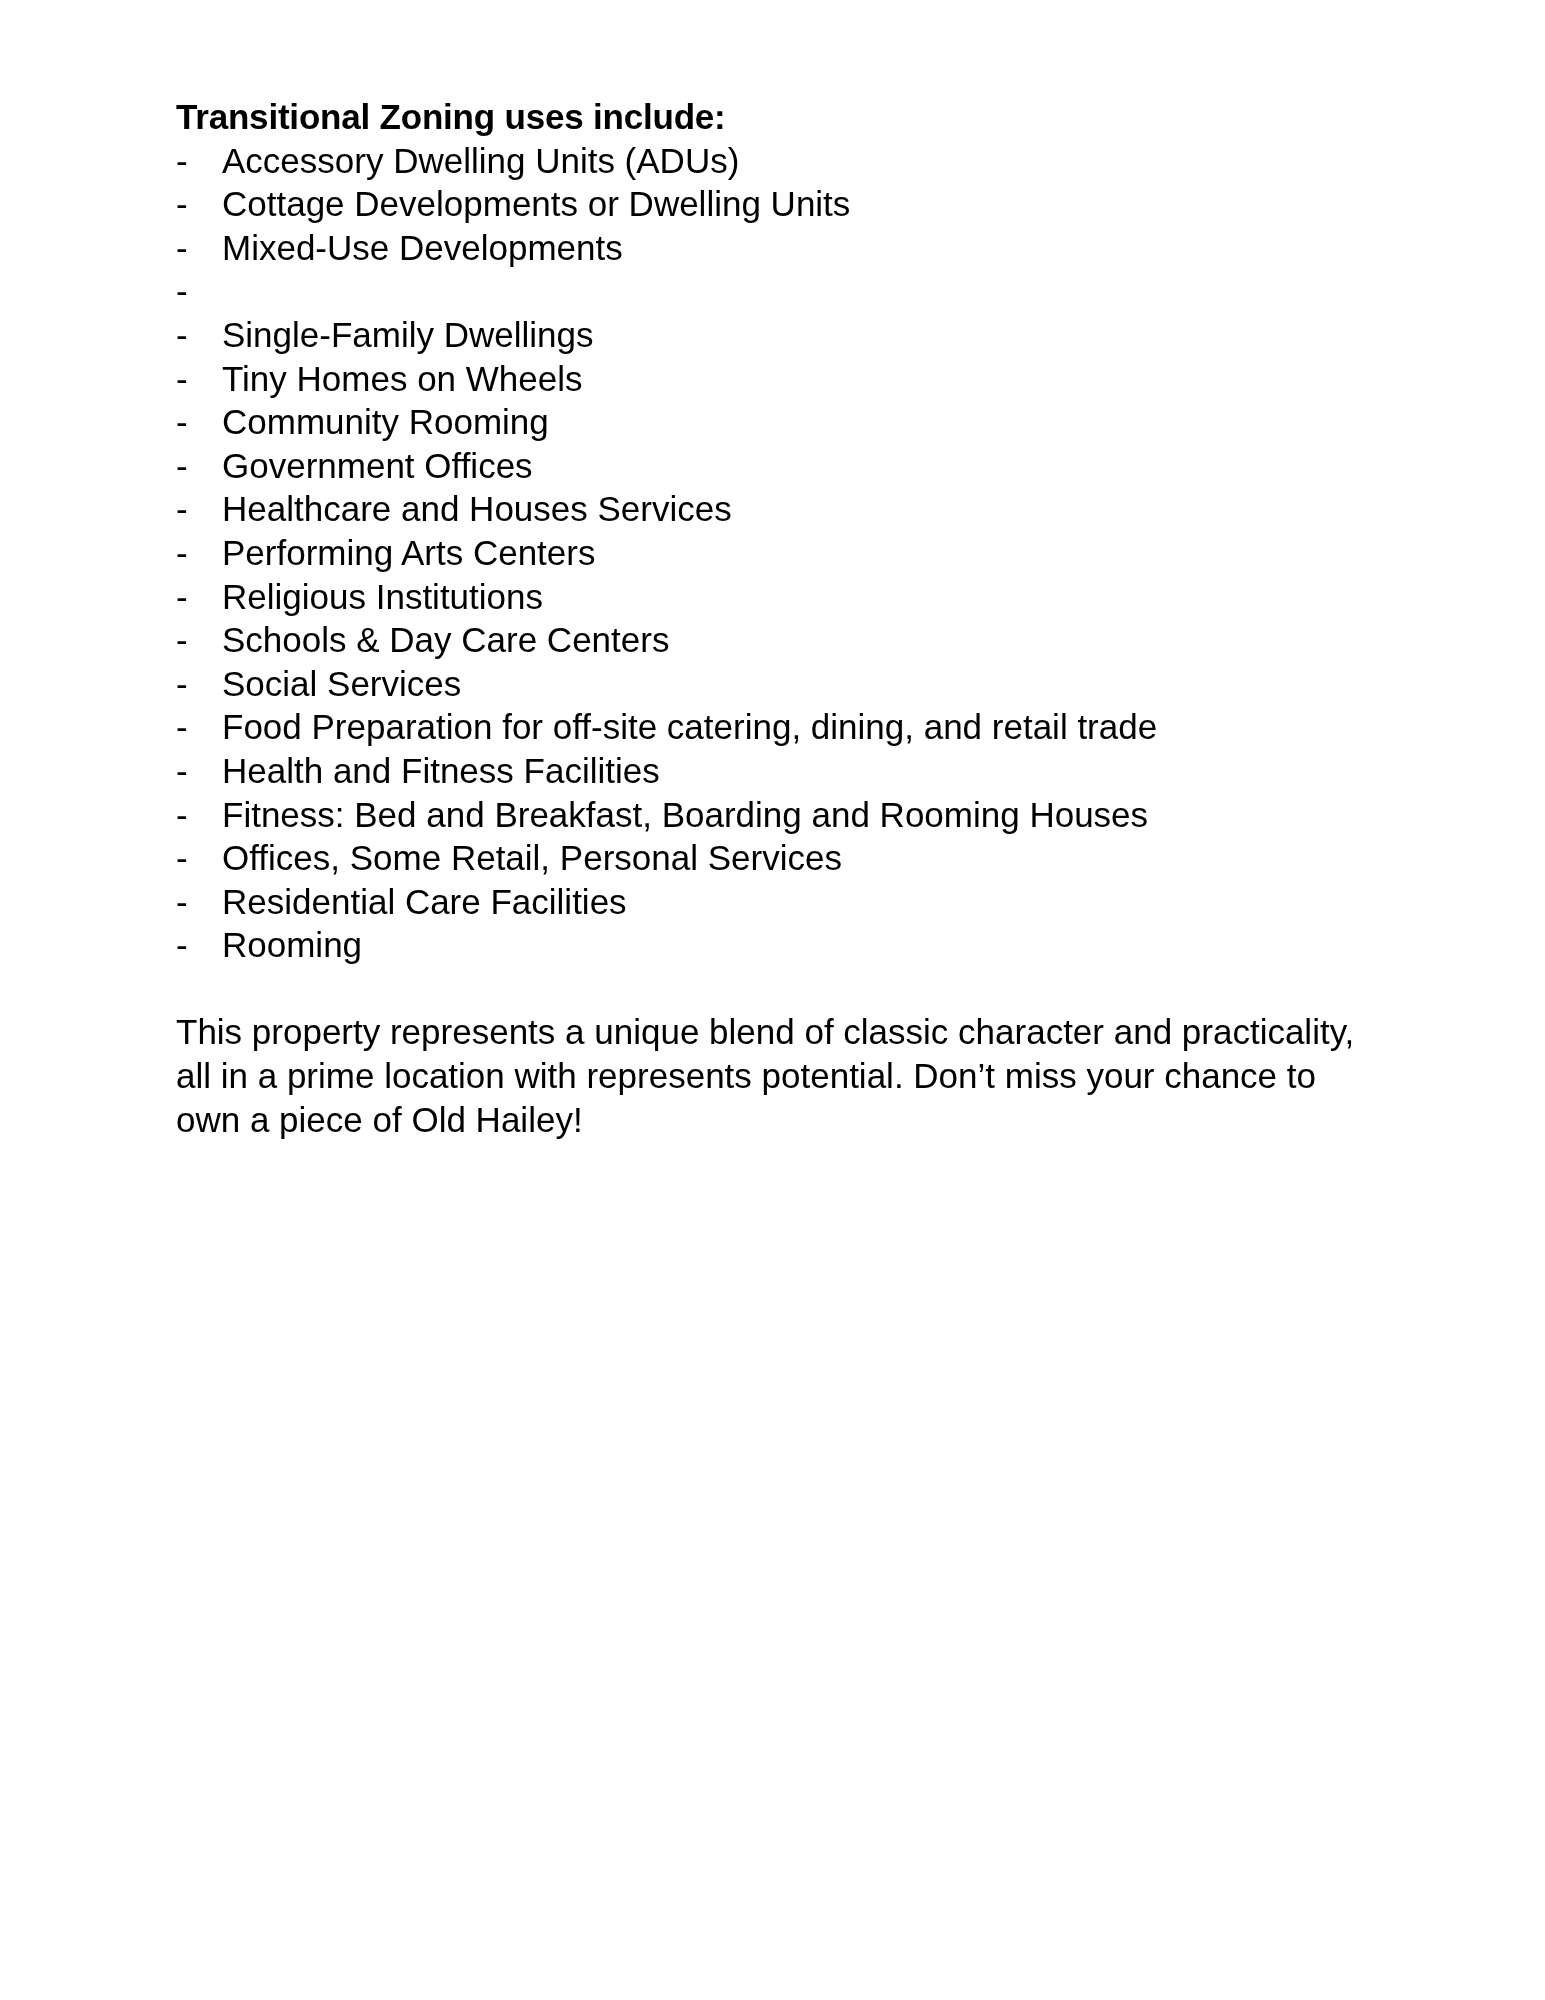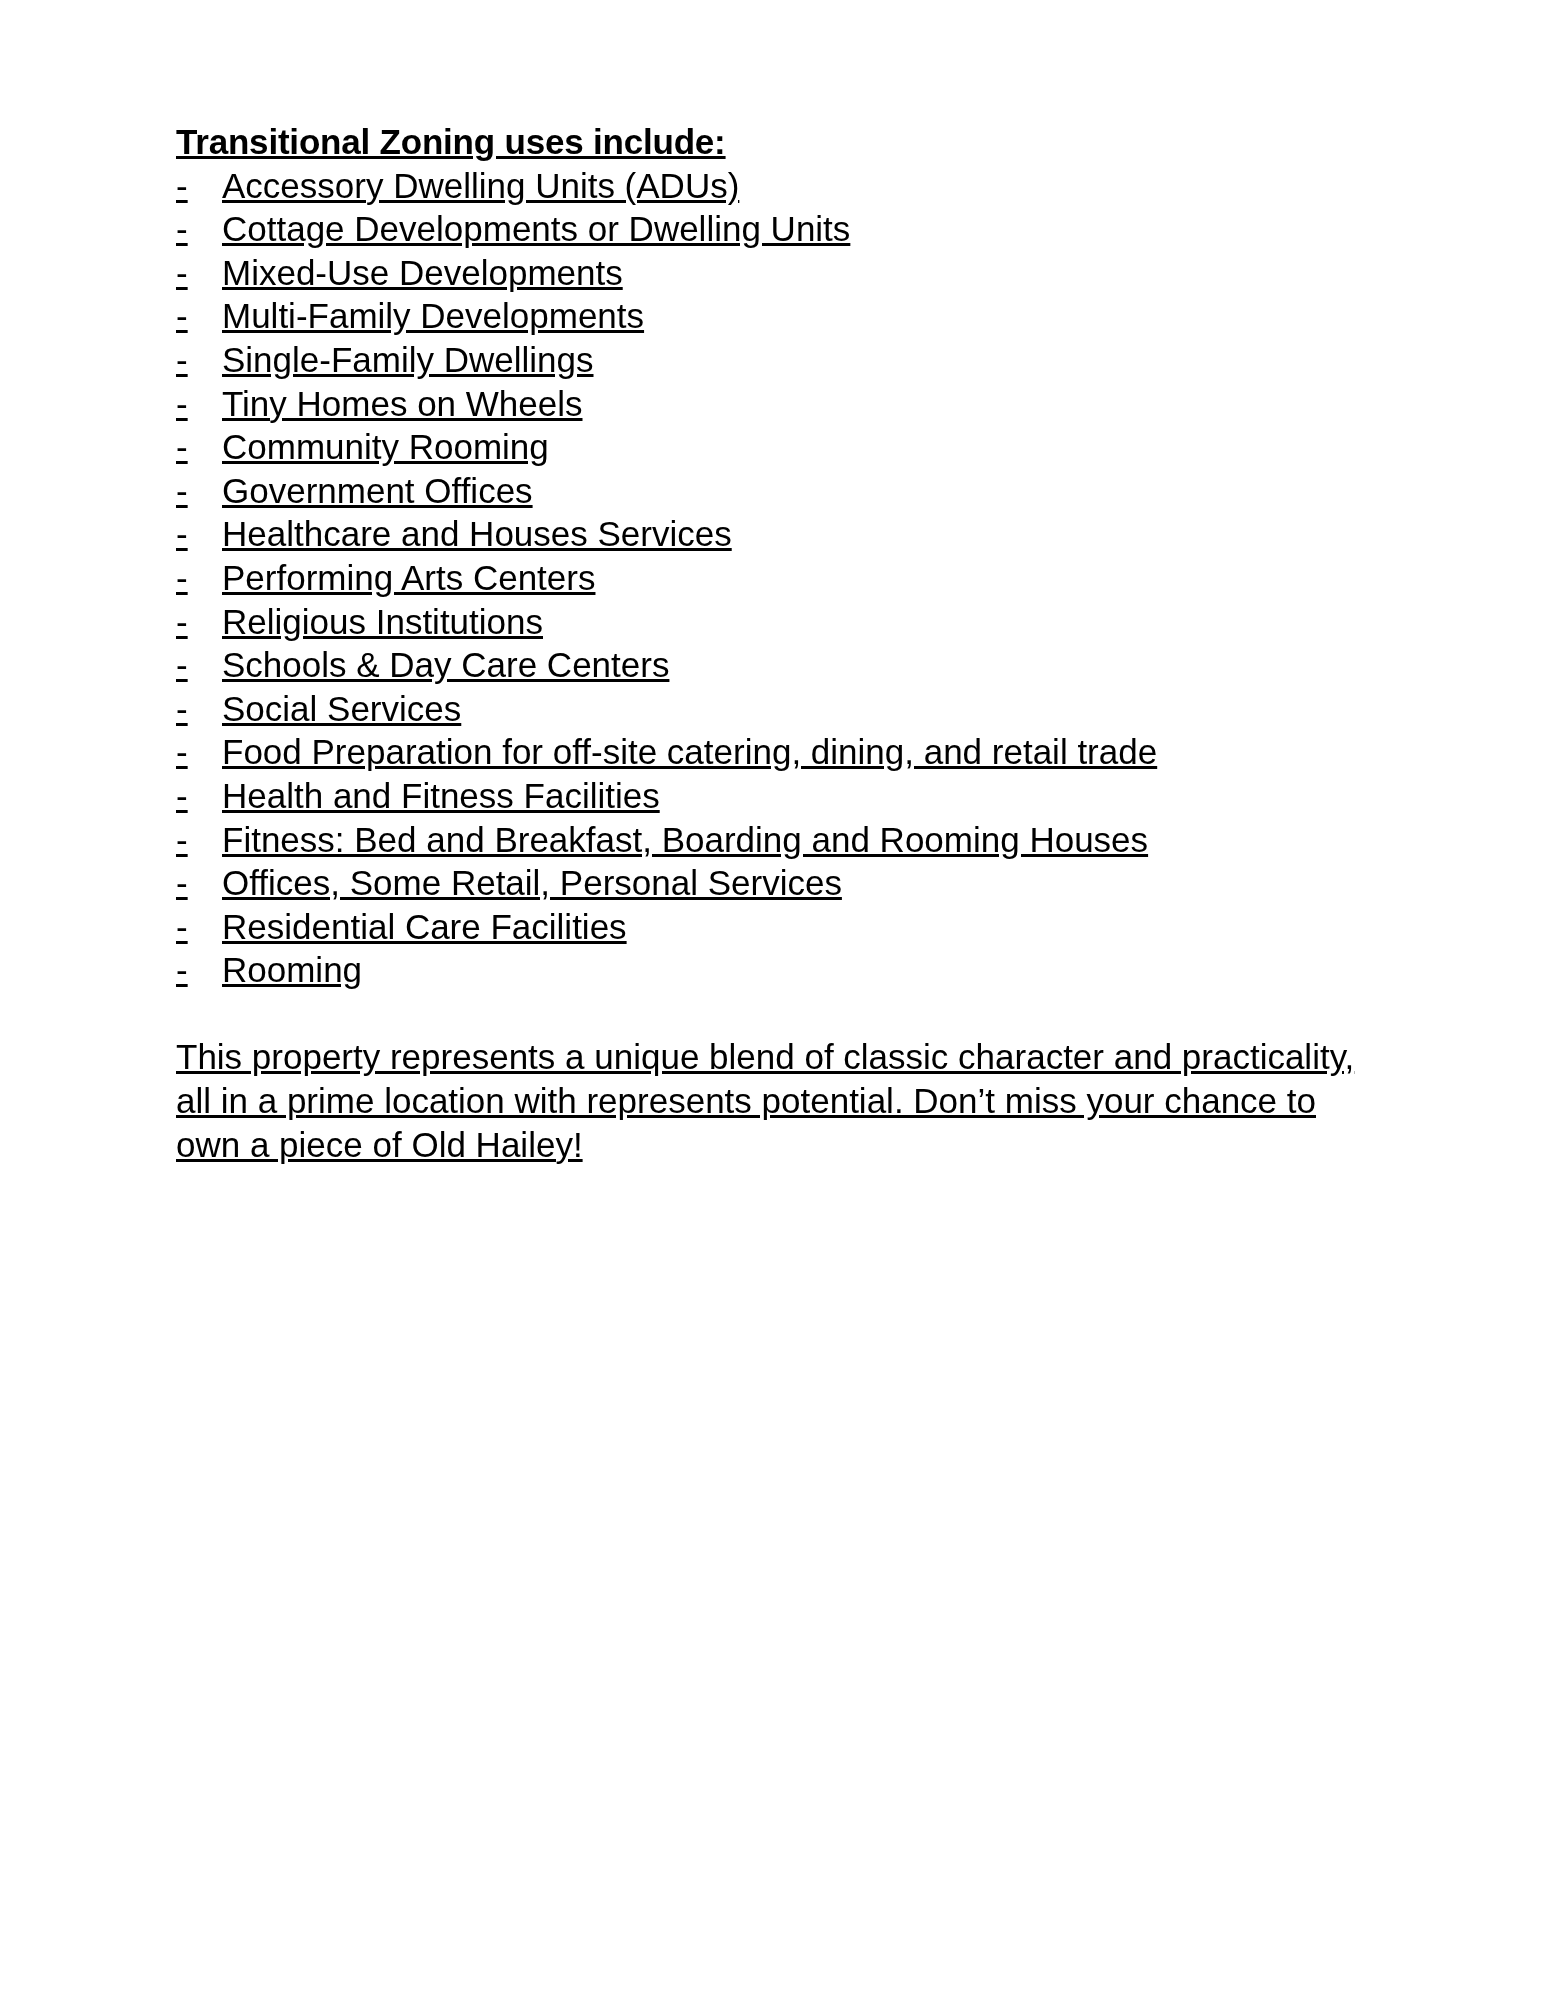--- a/index.html
+++ b/index.html
@@ -14,23 +14,22 @@
   }
   .page {
     position: relative;
     width: 1545px;
     height: 2000px;
     background: var(--bg-color);
     color: var(--text-color);
     font-family: "Liberation Sans", "DejaVu Sans", sans-serif;
     font-size: 35px;
     line-height: 43.6px;
-    padding: 120px 90px 0 176px;
+    padding: 95px 90px 0 176px;
     overflow: hidden;
-    text-decoration: underline;
   }
   .doc-heading {
     margin: 0;
     font-size: 35px;
     line-height: 43.6px;
     font-weight: 700;
     letter-spacing: -0.2px;
   }
   .uses-list {
     list-style: none;
@@ -71,21 +70,20 @@
     <li>
       <span class="marker">-</span>
       <span class="item-text">Cottage Developments or Dwelling Units</span>
     </li>
     <li>
       <span class="marker">-</span>
       <span class="item-text">Mixed-Use Developments</span>
     </li>
     <li>
       <span class="marker">-</span>
-      <span class="item-text">Multi-Family Developments</span>
     </li>
     <li>
       <span class="marker">-</span>
       <span class="item-text">Single-Family Dwellings</span>
     </li>
     <li>
       <span class="marker">-</span>
       <span class="item-text">Tiny Homes on Wheels</span>
     </li>
     <li>

